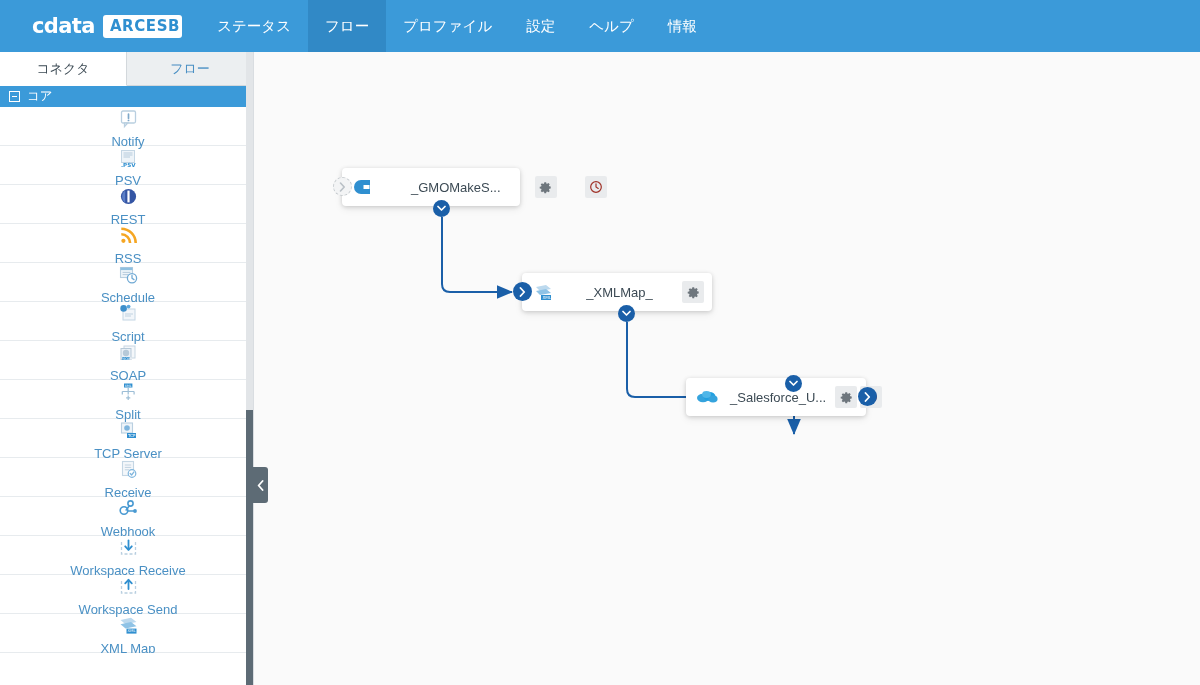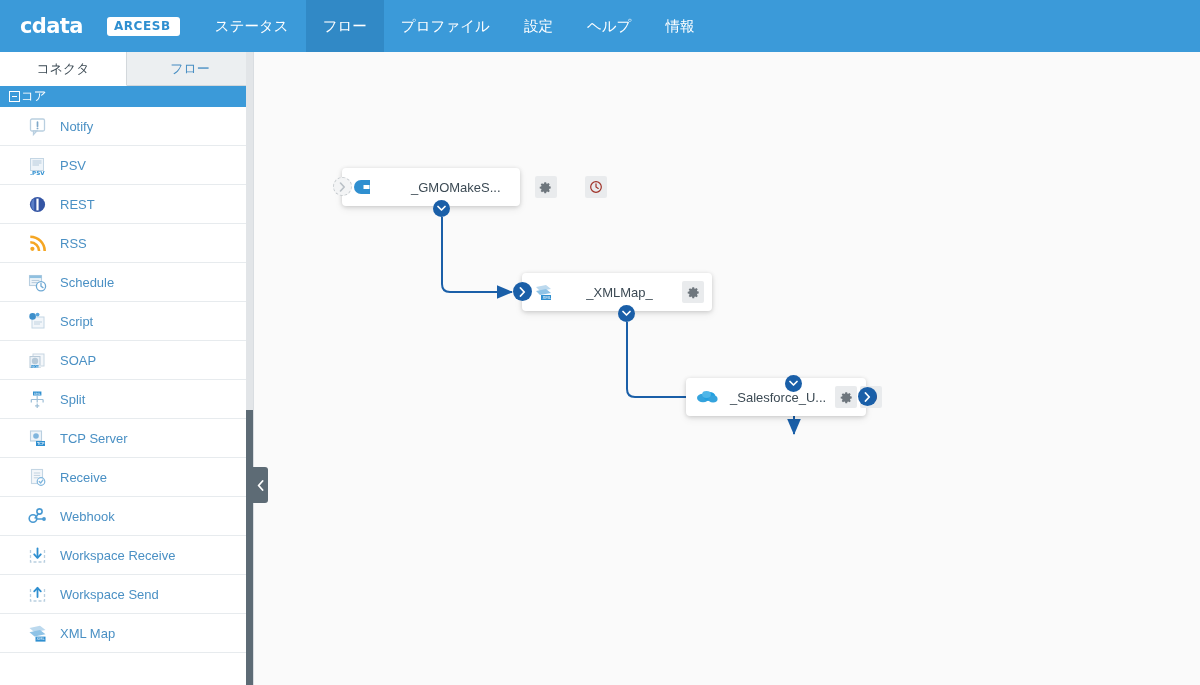--- a/index.html
+++ b/index.html
@@ -14,36 +14,37 @@
   
   .topnav {
     position: absolute; top: 0; left: 0;
     width: 1200px; height: 52px;
     background: #3b9ad9;
     display: flex; align-items: stretch;
   }
   .logo-wrap {
     display: flex; align-items: center;
     padding: 0 18px 0 20px;
-    gap: 24px;
+    gap: 8px;
+    margin-left: 12px;
   }
   .logo-cdata {
     color: #ffffff;
     font-size: 21px;
     font-weight: bold;
     letter-spacing: -0.6px;
     font-family: "DejaVu Sans", sans-serif;
   }
   .logo-badge {
     background: #ffffff;
     color: #2f8fd0;
-    font-size: 12px;
+    font-size: 15px;
     font-weight: bold;
     letter-spacing: 0.6px;
-    padding: 2px 9px 3px 7px;
+    padding: 2px 2px 3px 7px;
     border-radius: 3px;
     font-family: "DejaVu Sans", sans-serif;
   }
   .nav-items { display: flex; align-items: stretch; }
   .nav-item {
     display: flex; align-items: center;
     padding: 0 17px;
     color: #ffffff;
     font-size: 14.5px;
     cursor: pointer;
@@ -81,21 +82,21 @@
   }
   .side-tab:last-child { border-right: none; }
 
   .group-header {
     height: 21px;
     background: #3b9ad9;
     color: #ffffff;
     display: flex; align-items: center;
     padding-left: 9px;
     font-size: 12.5px;
-    gap: 1px;
+    gap: 7px;
     cursor: pointer;
   }
   .collapse-box {
     width: 11px; height: 11px;
     border: 1px solid #ffffff;
     position: relative;
     flex: none;
   }
   .collapse-box::after {
     content: "";
@@ -103,24 +104,25 @@
     left: 2px; right: 2px; top: 4px;
     height: 1px;
     background: #ffffff;
   }
 
   .conn-list { overflow: hidden; }
   .conn-item {
     height: 39px;
     display: flex; align-items: center;
     border-bottom: 1px solid #e7ebee;
-    padding-left: 26px;
-    gap: 12px;
-    cursor: pointer;
-    background: #ffffff;
+    padding-left: 3px;
+    gap: 5px;
+    cursor: pointer;
+    background: #ffffff;
+    flex-direction: column;
   }
   .conn-label {
     font-size: 13px;
     color: #4a90c4;
   }
   .conn-icon {
     width: 22px; height: 22px;
     flex: none;
     display: flex; align-items: center; justify-content: center;
   }

